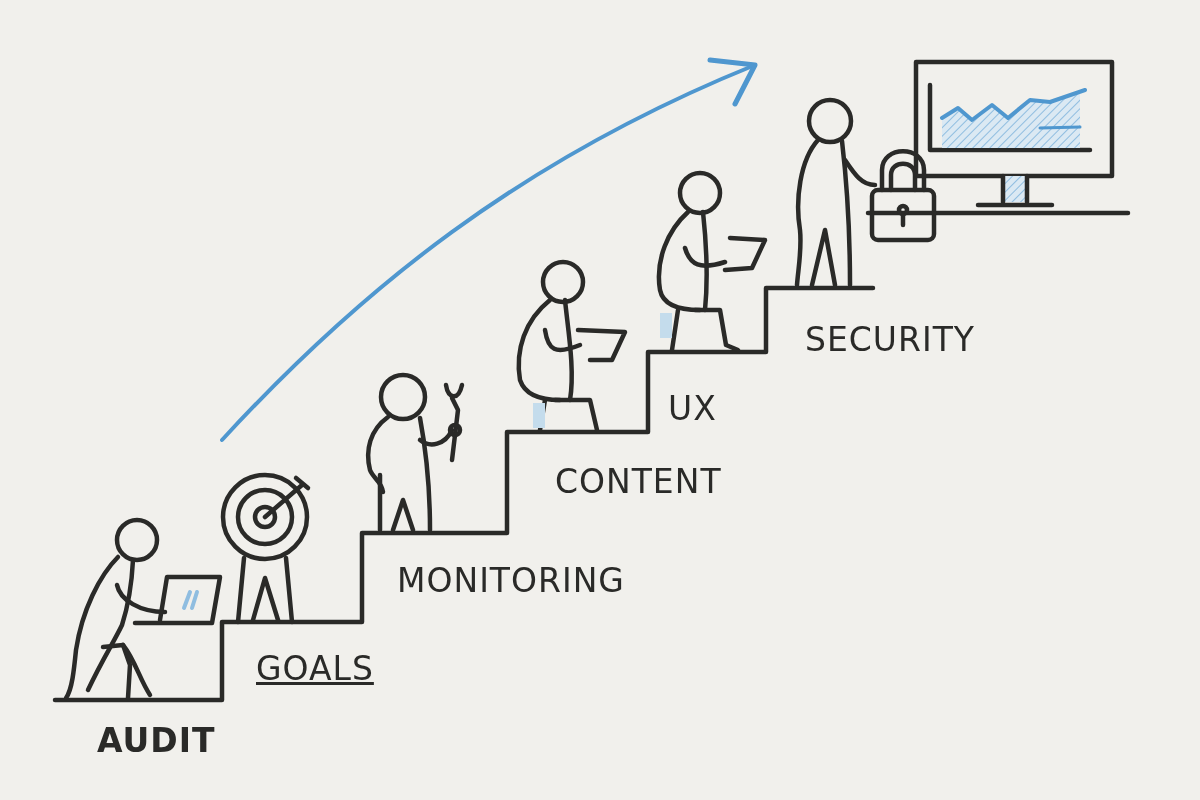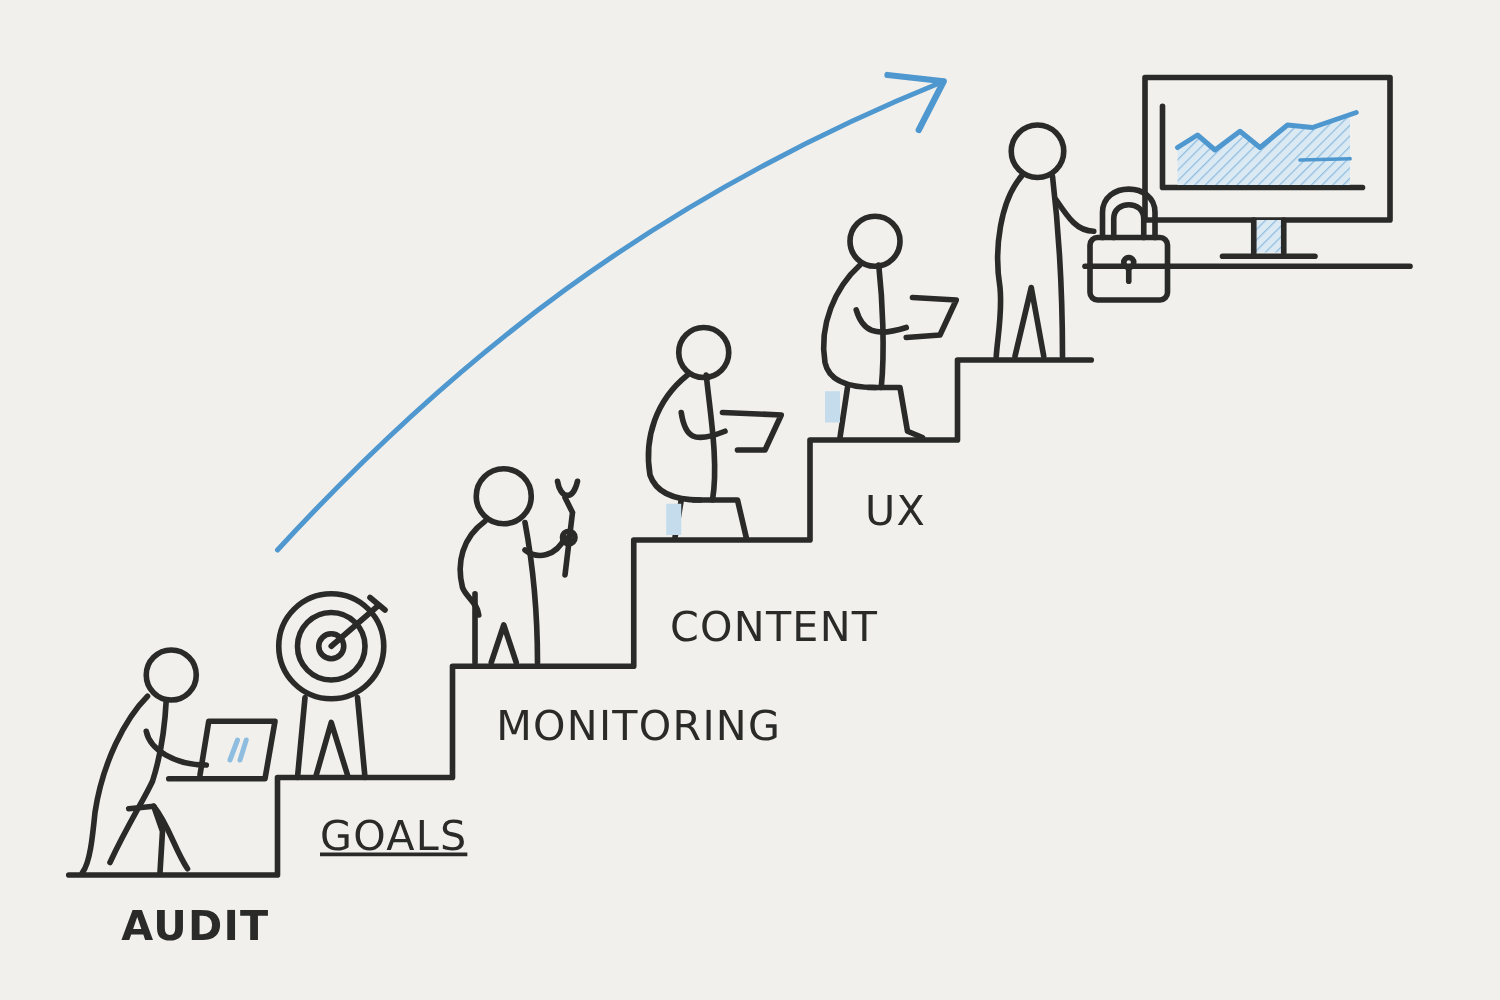--- a/index.html
+++ b/index.html
@@ -116,15 +116,16 @@
       <path class="blue" stroke-width="4" d="M942,118 L958,108 L972,120 L992,105 L1008,118 L1030,100 L1050,102 L1085,90"></path>
       <path class="blue" stroke-width="3" d="M1040,128 L1080,127"></path>
       <rect x="1003" y="176" width="24" height="26" fill="url(#hatchp)"></rect>
       <path class="ink" d="M1003,176 L1003,202 M1027,176 L1027,202 M978,205 L1052,205"></path>
     </g>
   </svg>
 
   <div class="label" style="left:97px; top:724px;font-weight:bold;">AUDIT</div>
   <div class="label" style="left:256px; top:652px;text-decoration:underline;">GOALS</div>
   <div class="label" style="left:397px; top:564px;">MONITORING</div>
-  <div class="label" style="left:536px; top:465px;margin-top:20px;">CONTENT</div>
-  <div class="label" style="left:692px; top:392px;text-align:center;">UX</div>
+  <div class="label" style="left:555px; top:465px;">CONTENT</div>
+  <div class="label" style="left:668px; top:392px;text-align:center;">UX</div>
+  <div class="label" style="left:805px; top:323px;">SECURITY</div>
 </div>
 
 </body></html>

